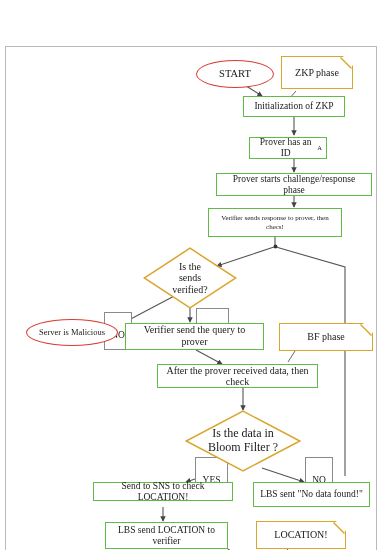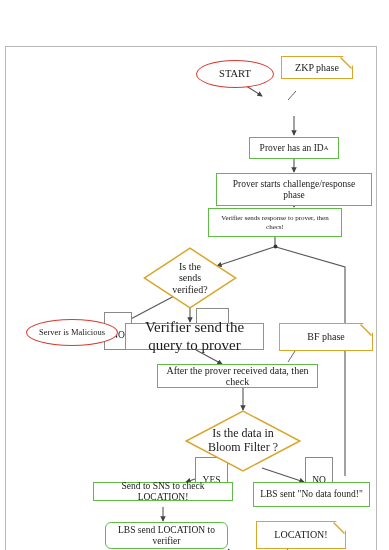--- a/index.html
+++ b/index.html
@@ -177,35 +177,38 @@
         <path d="M 288,509 L 278,521" stroke-width="0.9"></path>
       </g>
 
       <circle cx="275.5" cy="206.5" r="1.9" fill="#333333" stroke="none"></circle>
     </svg>
 
     <div class="node terminator" style="left:196px; top:20px; width:78px; height:28px; font-size:10.5px;">
       <span>START</span>
     </div>
 
-    <div class="node note" style="left:281px; top:16px; width:72px; height:23px; font-size:10px;">
+    <div class="node note" style="left:281px; top:16px; width:72px; height:33px; font-size:10px;">
       <span>ZKP phase</span>
       <svg class="note-fold" viewBox="0 0 12 12">
         <path d="M 0.5 0.5 L 11.5 0.5 L 11.5 11.5 Z" fill="#ffffff" stroke="none"></path>
         <path d="M 0.5 0.5 L 11.5 11.5" stroke="#d9a62b" stroke-width="1.4" fill="none"></path>
       </svg>
     </div>
 
-
-    <div class="node process" style="left:249px; top:97px; width:90px; height:22px; font-size:9.5px;">
+    <div class="node process" style="left:243px; top:56px; width:102px; height:21px; font-size:9.5px;">
+      <span>Initialization of ZKP</span>
+    </div>
+
+    <div class="node process" style="left:249px; top:97px; width:78px; height:22px; font-size:9.5px;">
       <span>Prover has an ID</span>
         <sup style="font-size:6.5px; line-height:0;">A</sup>
     </div>
 
-    <div class="node process" style="left:216px; top:133px; width:156px; height:33px; font-size:9.5px;">
+    <div class="node process" style="left:216px; top:133px; width:156px; height:23px; font-size:9.5px;">
       <span>Prover starts challenge/response phase</span>
     </div>
 
     <div class="node process" style="left:208px; top:168px; width:134px; height:29px; font-size:7px;">
       <span>Verifier sends response to prover, then checs!</span>
     </div>
 
     <div class="node decision" style="left:143px; top:207px; width:94px; height:62px; font-size:10px;">
       <svg viewBox="0 0 94 62" preserveAspectRatio="none">
         <polygon points="47,1.2 92.8,31 47,60.8 1.2,31" fill="#ffffff" stroke="#d9a62b" stroke-width="1.5"></polygon>
@@ -222,21 +225,21 @@
     </div>
 
     <div class="edge-label" style="left:196px; top:268px; width:33px; height:15px; font-size:9.5px;">
       <span>YES</span>
     </div>
 
     <div class="node terminator" style="left:26px; top:279px; width:92px; height:27px; font-size:8.5px;">
       <span>Server is Malicious</span>
     </div>
 
-    <div class="node process" style="left:125px; top:283px; width:139px; height:27px; font-size:15px;">
+    <div class="node process" style="left:125px; top:283px; width:139px; height:27px; font-size:10px;align-items:flex-end;">
       <span>Verifier send the query to prover</span>
     </div>
 
     <div class="node note" style="left:279px; top:283px; width:94px; height:28px; font-size:10px;">
       <span>BF phase</span>
       <svg class="note-fold" viewBox="0 0 12 12">
         <path d="M 0.5 0.5 L 11.5 0.5 L 11.5 11.5 Z" fill="#ffffff" stroke="none"></path>
         <path d="M 0.5 0.5 L 11.5 11.5" stroke="#d9a62b" stroke-width="1.4" fill="none"></path>
       </svg>
     </div>
@@ -264,21 +267,21 @@
     </div>
 
     <div class="node process" style="left:93px; top:442px; width:140px; height:19px; font-size:9.5px;">
       <span>Send to SNS to check LOCATION!</span>
     </div>
 
     <div class="node process" style="left:253px; top:442px; width:117px; height:25px; font-size:9.5px;">
       <span>LBS sent "No data found!"</span>
     </div>
 
-    <div class="node process" style="left:105px; top:482px; width:123px; height:27px; font-size:9.5px;border-radius:6px;">
+    <div class="node process" style="left:105px; top:482px; width:123px; height:27px; font-size:9.5px;">
       <span>LBS send LOCATION to verifier</span>
     </div>
 
     <div class="node note" style="left:256px; top:481px; width:90px; height:28px; font-size:10px;">
       <span>LOCATION!</span>
       <svg class="note-fold" viewBox="0 0 12 12">
         <path d="M 0.5 0.5 L 11.5 0.5 L 11.5 11.5 Z" fill="#ffffff" stroke="none"></path>
         <path d="M 0.5 0.5 L 11.5 11.5" stroke="#d9a62b" stroke-width="1.4" fill="none"></path>
       </svg>
     </div>

